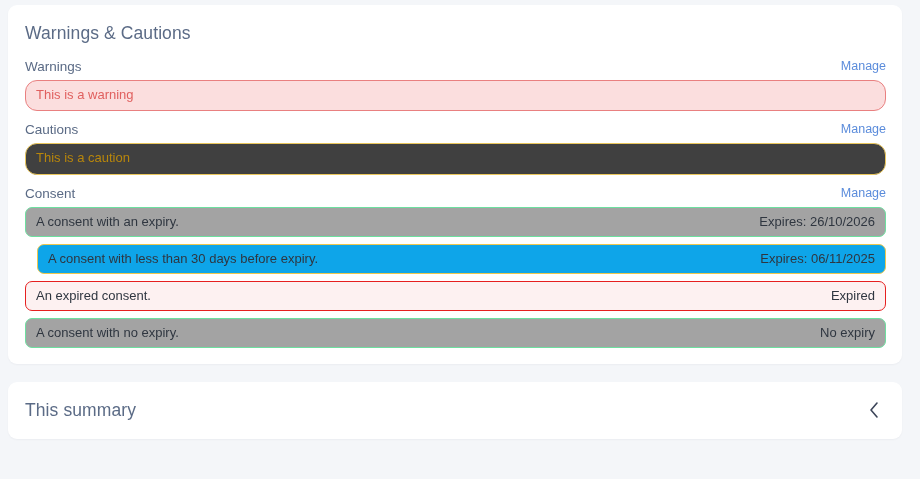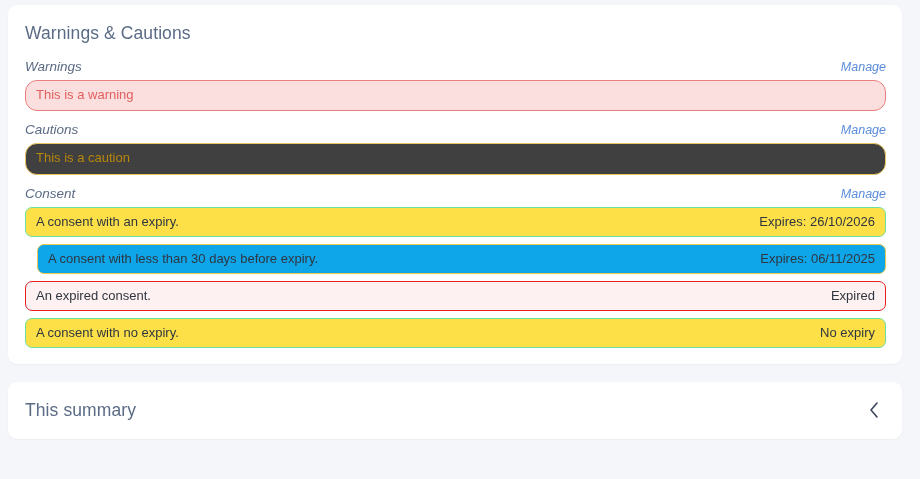--- a/index.html
+++ b/index.html
@@ -39,24 +39,23 @@
 
   .card-title {
     font-size: 17.5px;
     color: #5b6b86;
     letter-spacing: 0.1px;
     margin-bottom: 15px;
   }
 
   .section-head {
     display: flex;
-    align-items: flex-end;
+    align-items: flex-start;
     justify-content: space-between;
     margin-bottom: 6px;
-    font-style: italic;
   }
 
   .section-label {
     font-size: 13.5px;
     color: #5a6a85;
   }
 
   .manage-link {
     font-size: 12.5px;
     color: #5b8cdb;
@@ -106,21 +105,21 @@
     display: flex;
     align-items: center;
     justify-content: space-between;
     gap: 12px;
     font-size: 13px;
     color: #2f3640;
   }
 
   .consent-valid {
     border-color: #6edfa0;
-    background: #fde047;
+    background: #a3a3a3;
   }
 
   .consent-expiring {
     border-color: #ecc74f;
     background: #0ea5e9;
     margin-left: 12px;
   }
 
   .consent-expired {
     border-color: #e62020;

